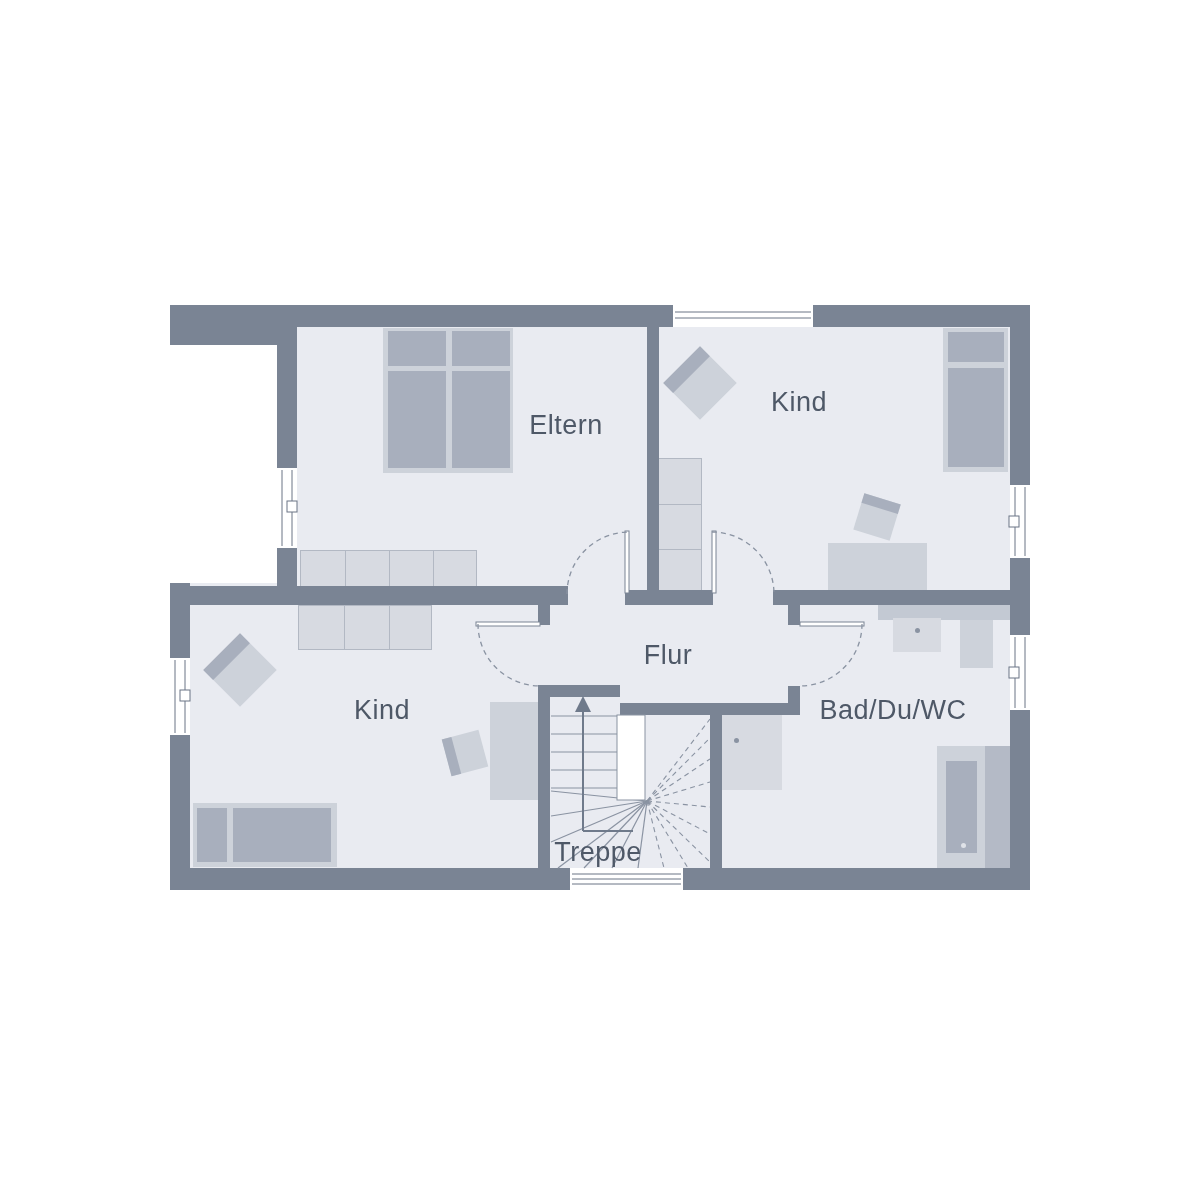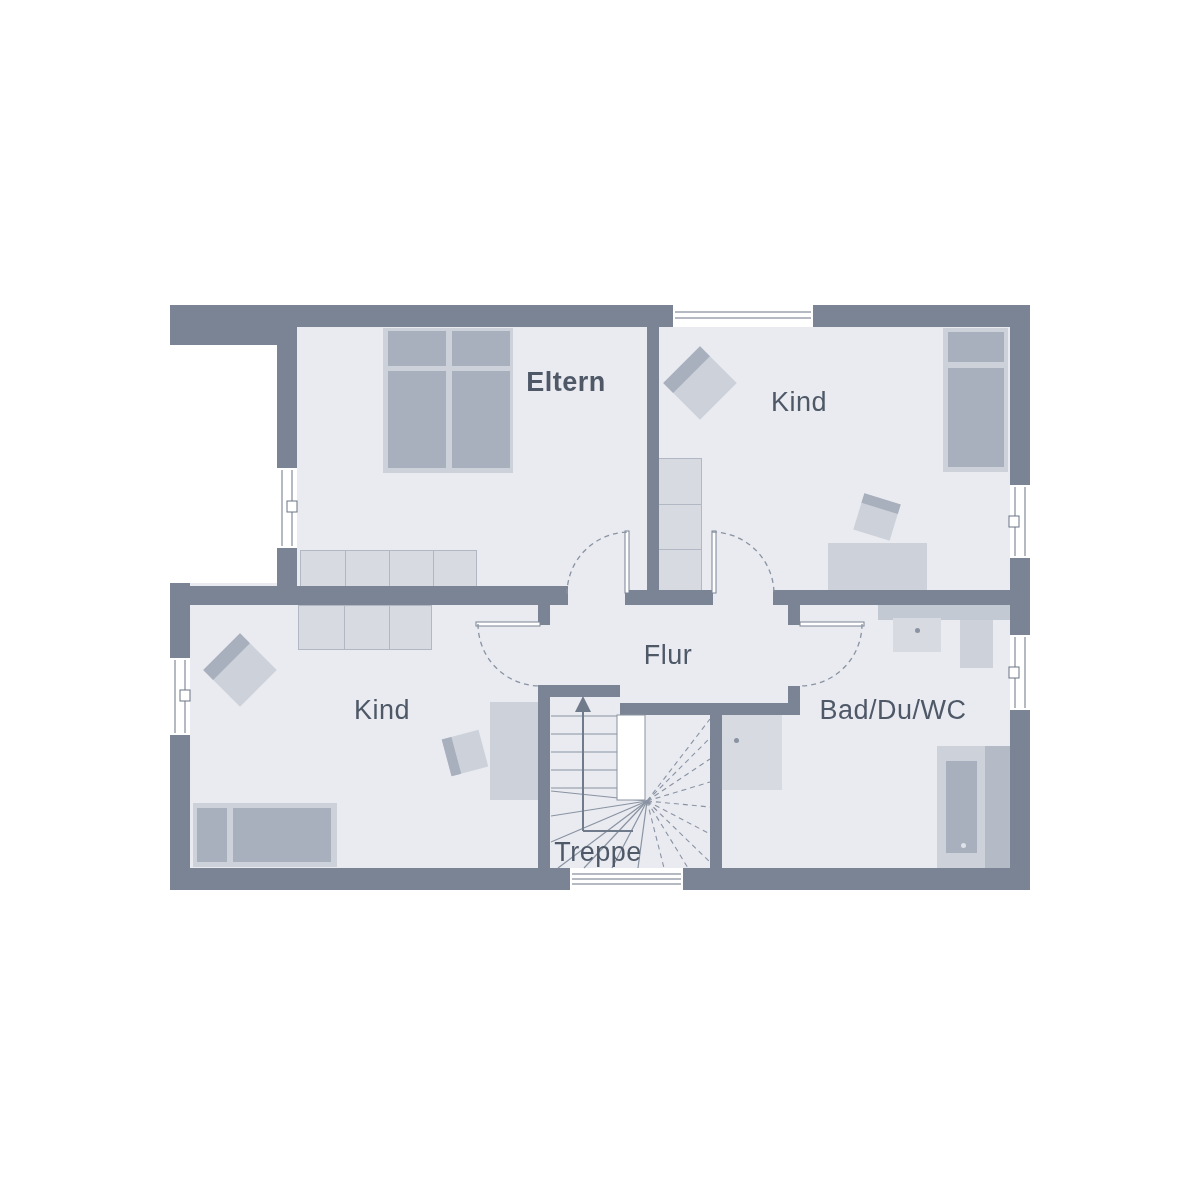--- a/index.html
+++ b/index.html
@@ -196,18 +196,18 @@
     <rect class="winsq" x="180" y="690" width="10" height="11"></rect>
     <line class="winline" x1="1015" y1="487" x2="1015" y2="556"></line>
     <line class="winline" x1="1025" y1="487" x2="1025" y2="556"></line>
     <rect class="winsq" x="1009" y="516" width="10" height="11"></rect>
     <line class="winline" x1="1015" y1="637" x2="1015" y2="708"></line>
     <line class="winline" x1="1025" y1="637" x2="1025" y2="708"></line>
     <rect class="winsq" x="1009" y="667" width="10" height="11"></rect>
   </g>
 </svg>
 
-<span class="room-label" style="left:566px;top:382px;font-weight:bold;">Eltern</span>
+<span class="room-label" style="left:566px;top:425px;">Eltern</span>
 <span class="room-label" style="left:799px;top:402px;">Kind</span>
 <span class="room-label" style="left:382px;top:710px;">Kind</span>
 <span class="room-label" style="left:668px;top:655px;">Flur</span>
 <span class="room-label" style="left:893px;top:710px;">Bad/Du/WC</span>
 <span class="room-label" style="left:598px;top:852px;">Treppe</span>
 
 </body></html>

